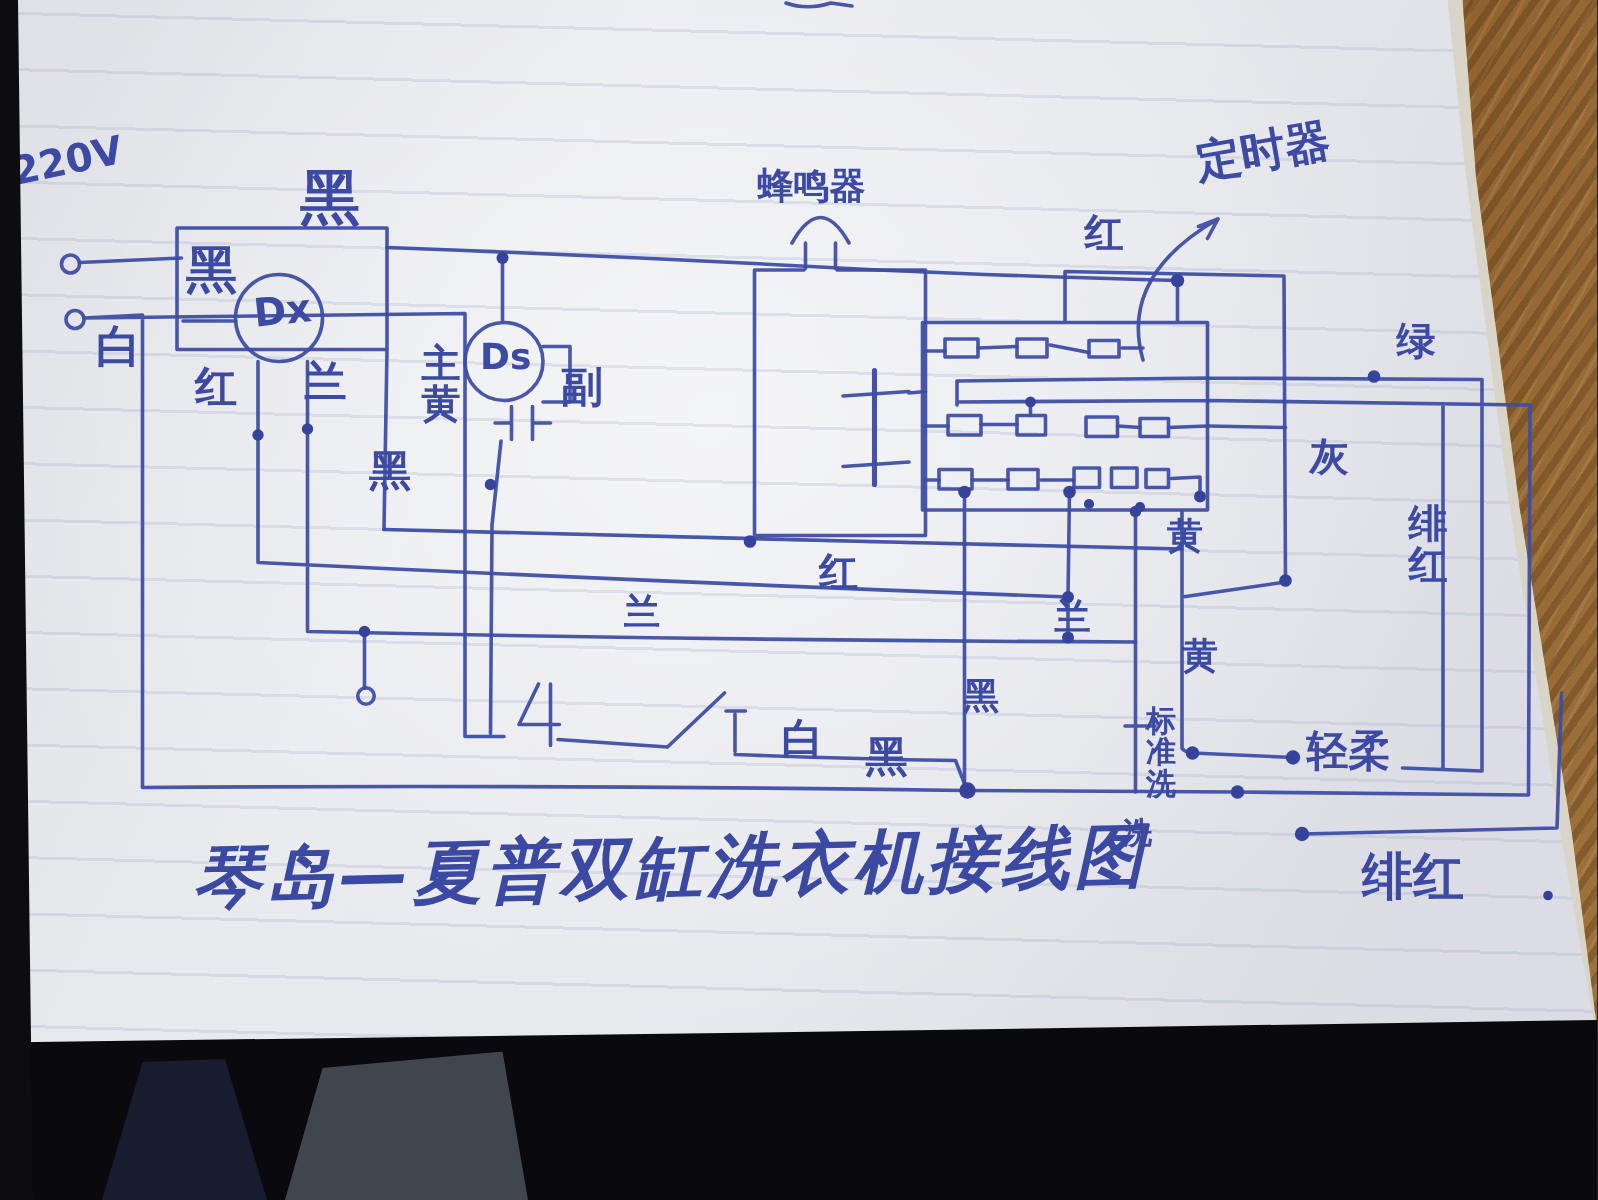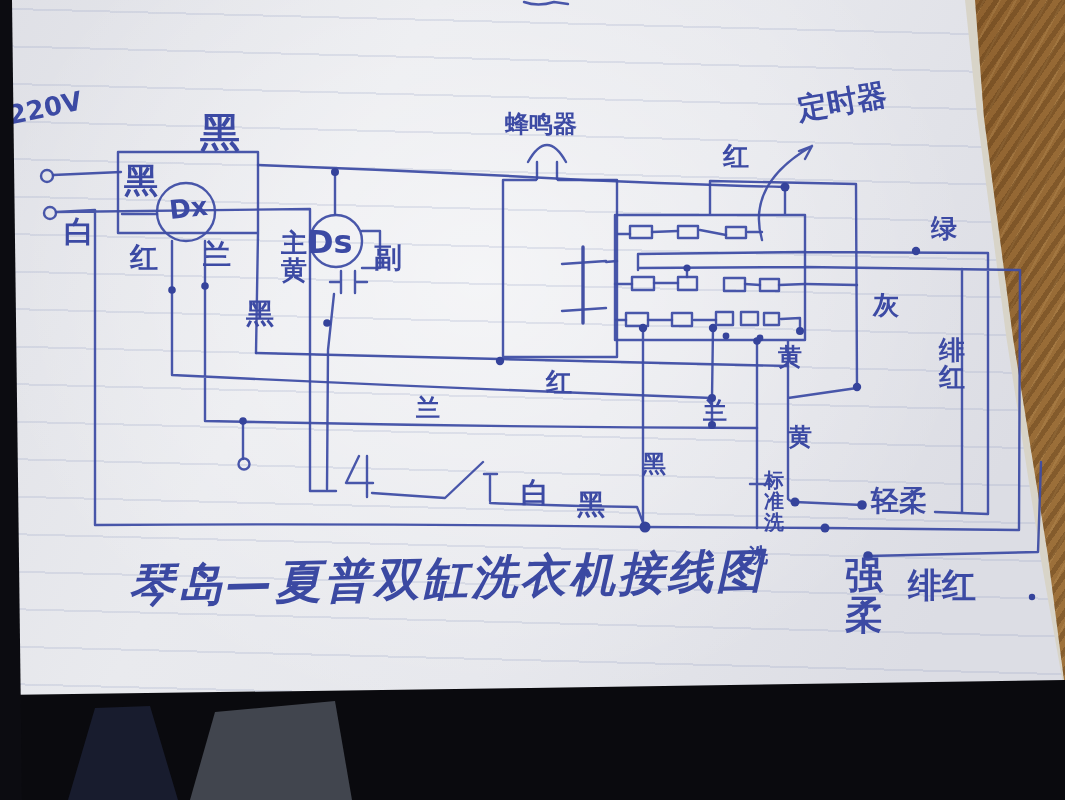--- a/index.html
+++ b/index.html
@@ -144,41 +144,40 @@
   </svg>
 
   <div id="labels-layer" class="layer">
       <div class="lbl" style="left: 6px; top: 103px; font-size: 26px; transform: rotate(-12deg);">220V</div>
       <div class="lbl" style="left: 200px; top: 112px; font-size: 40px;">黑</div>
       <div class="lbl" style="left: 124px; top: 163px; font-size: 34px;">黑</div>
       <div class="lbl" style="left: 168px; top: 197px; font-size: 26px; transform: rotate(-6deg);">Dx</div>
       <div class="lbl" style="left: 64px; top: 216px; font-size: 30px;">白</div>
       <div class="lbl" style="left: 130px; top: 243px; font-size: 28px;">红</div>
       <div class="lbl" style="left: 203px; top: 240px; font-size: 28px;">兰</div>
-      <div class="lbl" style="left: 307px; top: 226px; font-size: 32px;">Ds</div>
+      <div class="lbl" style="left: 320px; top: 226px; font-size: 24px;">Ds</div>
       <div class="lbl v" style="left: 276px; top: 230px; font-size: 26px; width: 31px;">主黄</div>
       <div class="lbl" style="left: 374px; top: 243px; font-size: 28px;">副</div>
       <div class="lbl" style="left: 246px; top: 299px; font-size: 28px;">黑</div>
       <div class="lbl" style="left: 505px; top: 112px; font-size: 24px;">蜂鸣器</div>
       <div class="lbl" style="left: 795px; top: 94px; font-size: 30px; transform: rotate(-10deg);">定时器</div>
       <div class="lbl" style="left: 723px; top: 143px; font-size: 26px;">红</div>
       <div class="lbl" style="left: 931px; top: 215px; font-size: 26px;">绿</div>
       <div class="lbl" style="left: 873px; top: 292px; font-size: 26px;">灰</div>
       <div class="lbl v" style="left: 934px; top: 337px; font-size: 26px; width: 31px;">绯红</div>
       <div class="lbl" style="left: 778px; top: 345px; font-size: 24px;">黄</div>
       <div class="lbl" style="left: 546px; top: 369px; font-size: 26px;">红</div>
       <div class="lbl" style="left: 416px; top: 396px; font-size: 24px;">兰</div>
       <div class="lbl" style="left: 703px; top: 399px; font-size: 24px;">兰</div>
       <div class="lbl" style="left: 788px; top: 425px; font-size: 24px;">黄</div>
       <div class="lbl" style="left: 642px; top: 452px; font-size: 24px;">黑</div>
       <div class="lbl v" style="left: 756px; top: 470px; font-size: 20px; width: 28px;">标准洗</div>
       <div class="lbl" style="left: 871px; top: 486px; font-size: 28px;">轻柔</div>
       <div class="lbl" style="left: 521px; top: 478px; font-size: 28px;">白</div>
       <div class="lbl" style="left: 577px; top: 490px; font-size: 28px;">黑</div>
-      <div class="lbl v" style="left: 838px; top: 556px; font-size: 38px; width: 45px;">强柔</div>
       <div class="lbl" style="left: 908px; top: 568px; font-size: 34px;">绯红</div>
       <div class="lbl" style="left: 748px; top: 545px; font-size: 20px;">洗</div>
     </div>
   <div id="title">琴岛—夏普双缸洗衣机接线图</div>
 
   <div class="layer" id="dark-bottom"></div>
   <div class="layer" id="grey-wedge"></div>
   <div class="layer" id="navy-wedge"></div>
   <div class="layer" id="left-strip"></div>
 </div>

